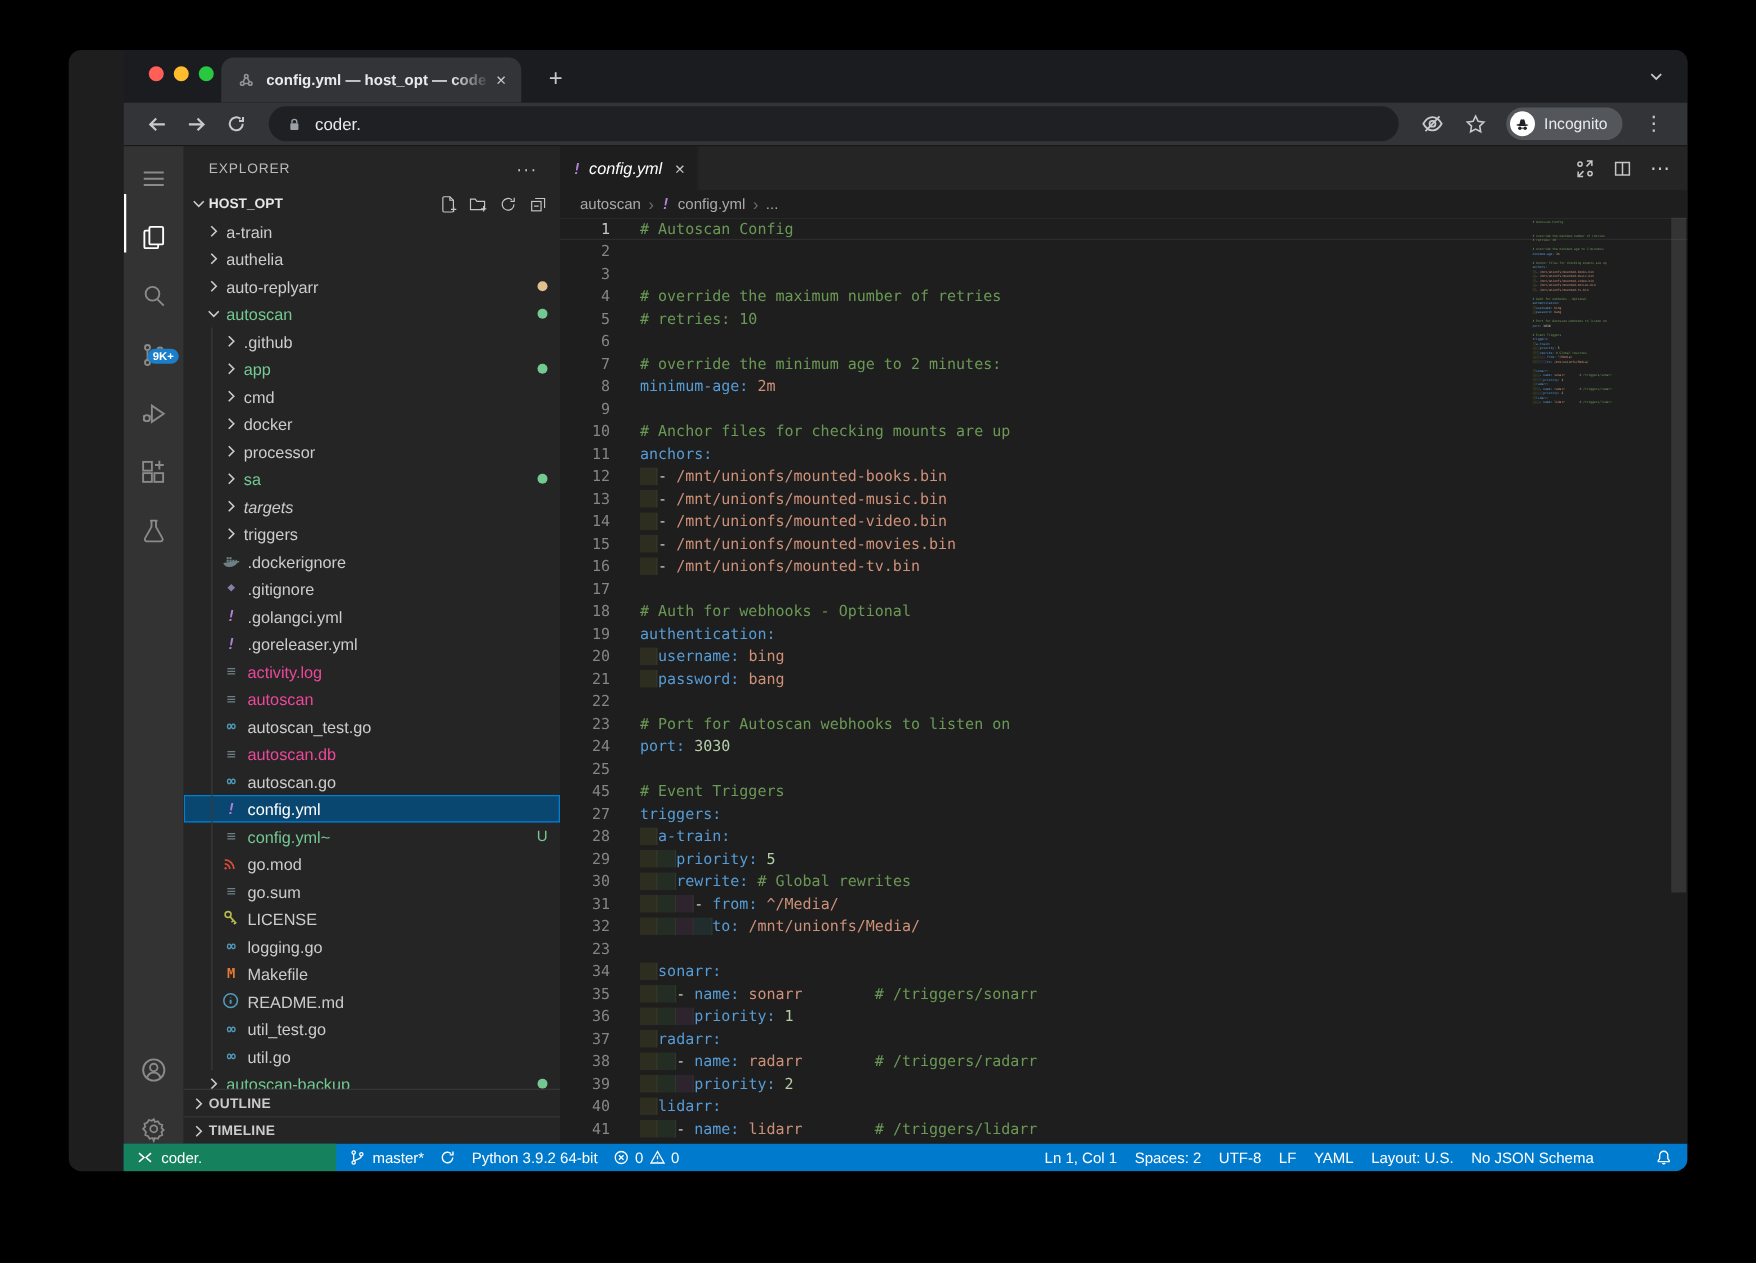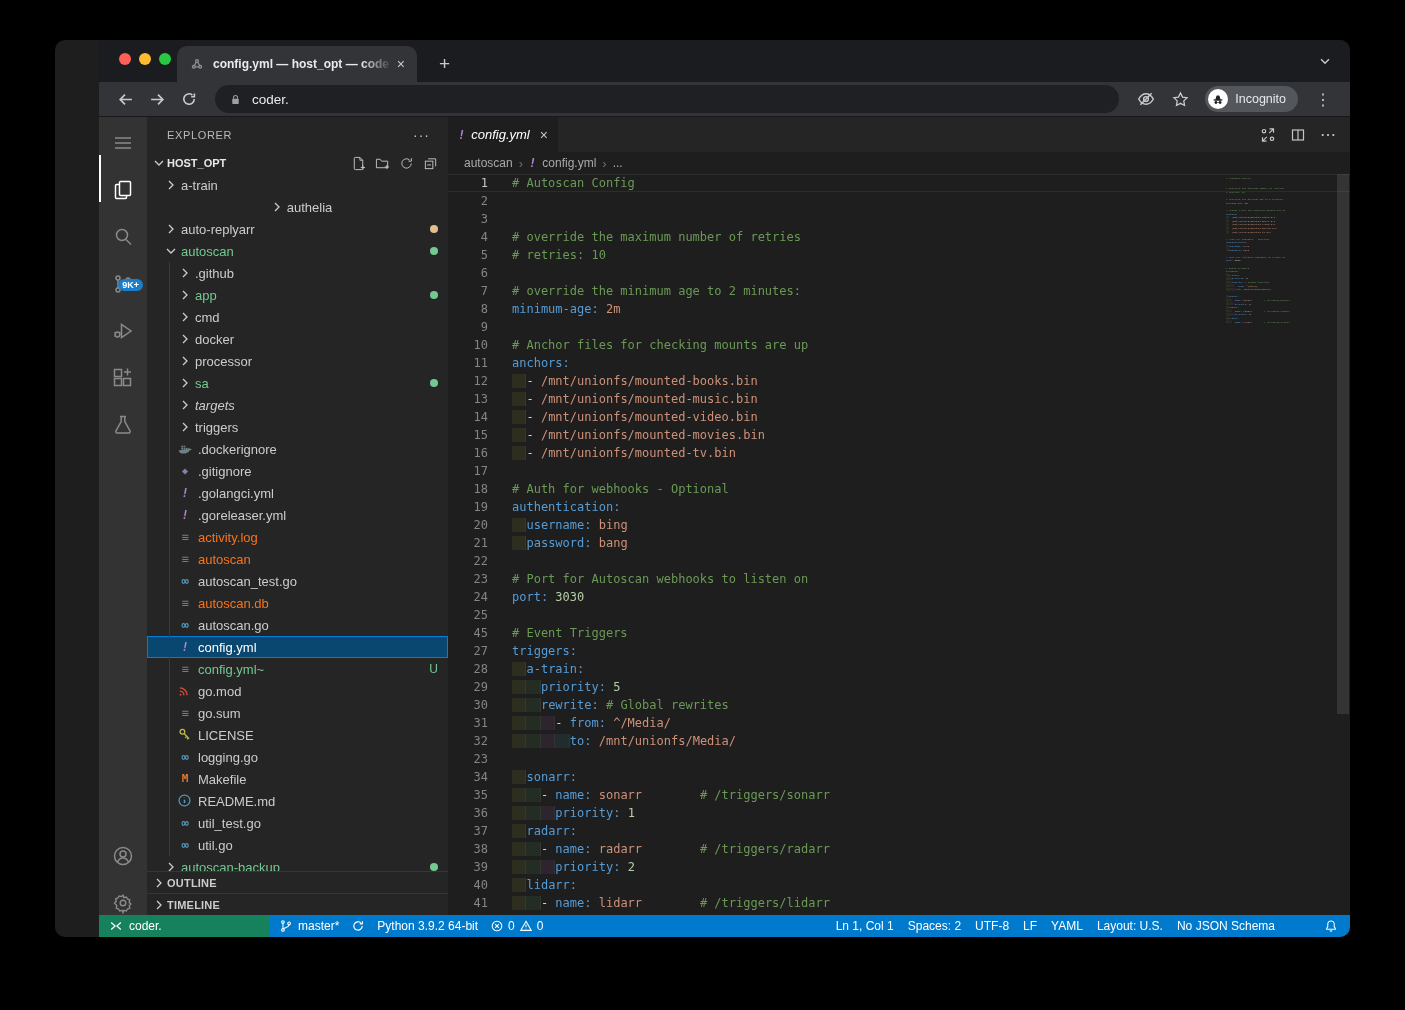--- a/index.html
+++ b/index.html
@@ -63,21 +63,21 @@
   .sb-actions svg { width:15px; height:15px; }
   #tree { flex:1; overflow:hidden; }
   .trow { height:22px; display:flex; align-items:center; font-size:13px; color:#ccc;
           position:relative; padding-right:10px; }
   .trow.d2::before { content:""; position:absolute; left:22px; top:0; bottom:0; width:1px; background:#3a3a3a; }
   .trow .chev { width:16px; height:16px; flex:0 0 16px; color:#ccc; }
   .trow .fi, .trow .ficon { width:16px; flex:0 0 16px; margin-right:5px; }
   .trow .chev + .tlabel { margin-left:2px; }
   .tlabel { white-space:nowrap; }
   .tlabel.untracked { color:#73c991; }
-  .tlabel.ignored { color:#f97316; }
+  .tlabel.ignored { color:#ec4899; }
   .trow.sel { background:#094771; box-shadow:inset 0 0 0 1px #007fd4; color:#fff; }
   .dot { width:8px; height:8px; border-radius:50%; margin-left:auto; }
   .dot.untracked { background:#73c991; } .dot.modified { background:#e2c08d; }
   .ubadge { margin-left:auto; color:#73c991; font-size:12px; }
   .fi { display:inline-block; text-align:center; font-family:"DejaVu Sans Mono",monospace;
         font-size:12px; line-height:16px; }
   .yml { color:#b180d7; font-weight:700; font-style:italic; }
   .lst { color:#6d8086; } .gof { color:#519aba; font-weight:700; }
   .mkf { color:#e37933; font-weight:700; font-size:11px; } .gitf { color:#8a7daa; font-size:10px; }
   .ficon svg { width:15px; height:15px; vertical-align:-2px; }
@@ -301,21 +301,21 @@
               </svg>
         </span>
       </div>
       <div id="tree">
             <div class="trow" style="padding-left: 16px;">
               <svg class="chev" viewBox="0 0 16 16">
                 <path d="M6 4l4 4-4 4" fill="none" stroke="currentColor" stroke-width="1.3"></path>
               </svg>
               <span class="tlabel">a-train</span>
             </div>
-            <div class="trow" style="padding-left: 16px; justify-content: center;">
+            <div class="trow" style="padding-left: 16px;">
               <svg class="chev" viewBox="0 0 16 16">
                 <path d="M6 4l4 4-4 4" fill="none" stroke="currentColor" stroke-width="1.3"></path>
               </svg>
               <span class="tlabel">authelia</span>
             </div>
             <div class="trow" style="padding-left: 16px;">
               <svg class="chev" viewBox="0 0 16 16">
                 <path d="M6 4l4 4-4 4" fill="none" stroke="currentColor" stroke-width="1.3"></path>
               </svg>
               <span class="tlabel">auto-replyarr</span>

